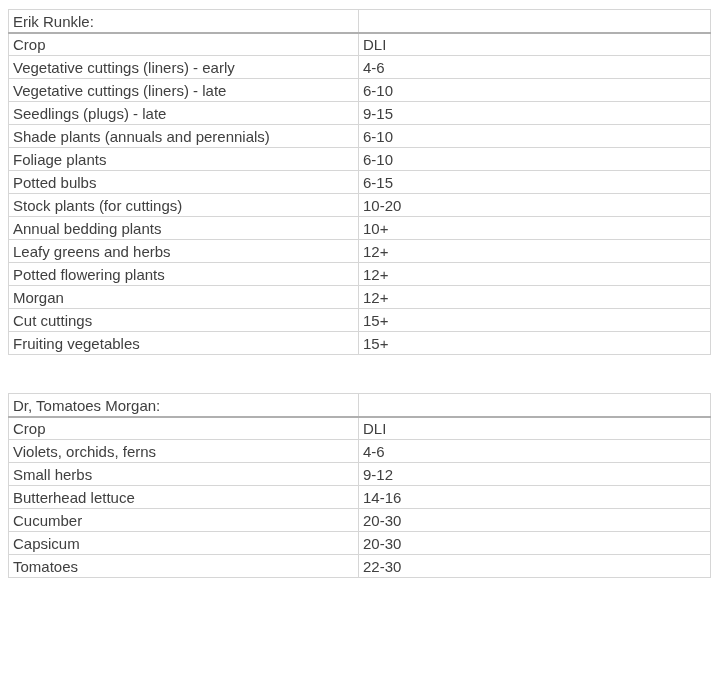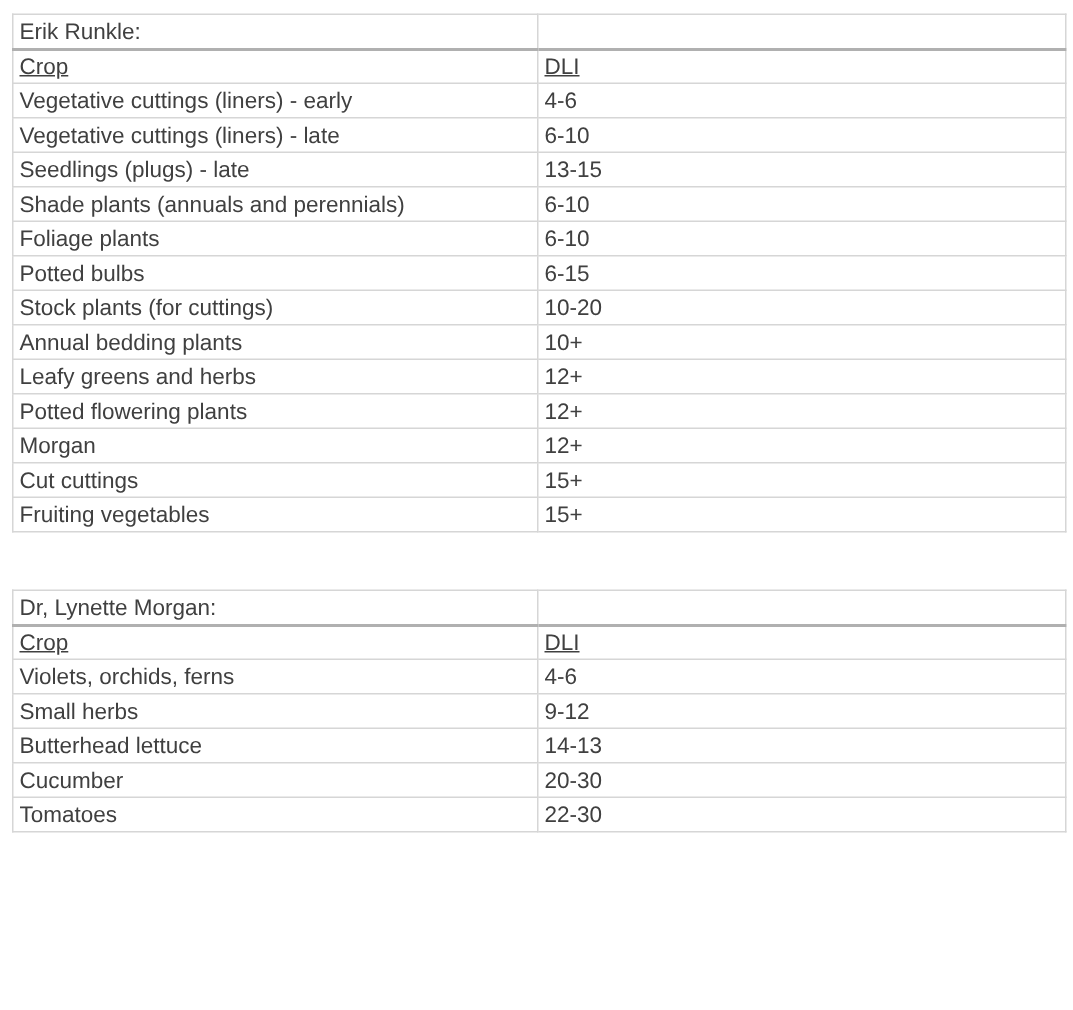--- a/index.html
+++ b/index.html
@@ -32,21 +32,20 @@
     line-height: 19px;
     color: #404040;
     vertical-align: middle;
     white-space: nowrap;
     overflow: hidden;
   }
   table.dli-table tr.title-row td {
     border-bottom: 2px solid #b0b0b0;
   }
   table.dli-table tr.header-row td {
-    text-decoration: underline;
   }
   table.dli-table.second {
     margin-top: 38px;
   }
 </style>
 </head>
 <body>
 
 <div class="page">
 
@@ -69,21 +68,21 @@
         <tr>
           <td>Vegetative cuttings (liners) - early</td>
           <td>4-6</td>
         </tr>
         <tr>
           <td>Vegetative cuttings (liners) - late</td>
           <td>6-10</td>
         </tr>
         <tr>
           <td>Seedlings (plugs) - late</td>
-          <td>13-15</td>
+          <td>9-15</td>
         </tr>
         <tr>
           <td>Shade plants (annuals and perennials)</td>
           <td>6-10</td>
         </tr>
         <tr>
           <td>Foliage plants</td>
           <td>6-10</td>
         </tr>
         <tr>
@@ -121,43 +120,47 @@
       </tbody>
   </table>
 
   <table class="dli-table second">
     <colgroup>
         <col class="c1">
         <col class="c2">
       </colgroup>
     <tbody>
       <tr class="title-row">
-        <td>Dr, Lynette Morgan:</td>
+        <td>Dr, Tomatoes Morgan:</td>
         <td></td>
       </tr>
       <tr class="header-row">
         <td>Crop</td>
         <td>DLI</td>
       </tr>
     </tbody>
     <tbody>
         <tr>
           <td>Violets, orchids, ferns</td>
           <td>4-6</td>
         </tr>
         <tr>
           <td>Small herbs</td>
           <td>9-12</td>
         </tr>
         <tr>
           <td>Butterhead lettuce</td>
-          <td>14-13</td>
+          <td>14-16</td>
         </tr>
         <tr>
           <td>Cucumber</td>
+          <td>20-30</td>
+        </tr>
+        <tr>
+          <td>Capsicum</td>
           <td>20-30</td>
         </tr>
         <tr>
           <td>Tomatoes</td>
           <td>22-30</td>
         </tr>
       </tbody>
   </table>
 
 </div>

